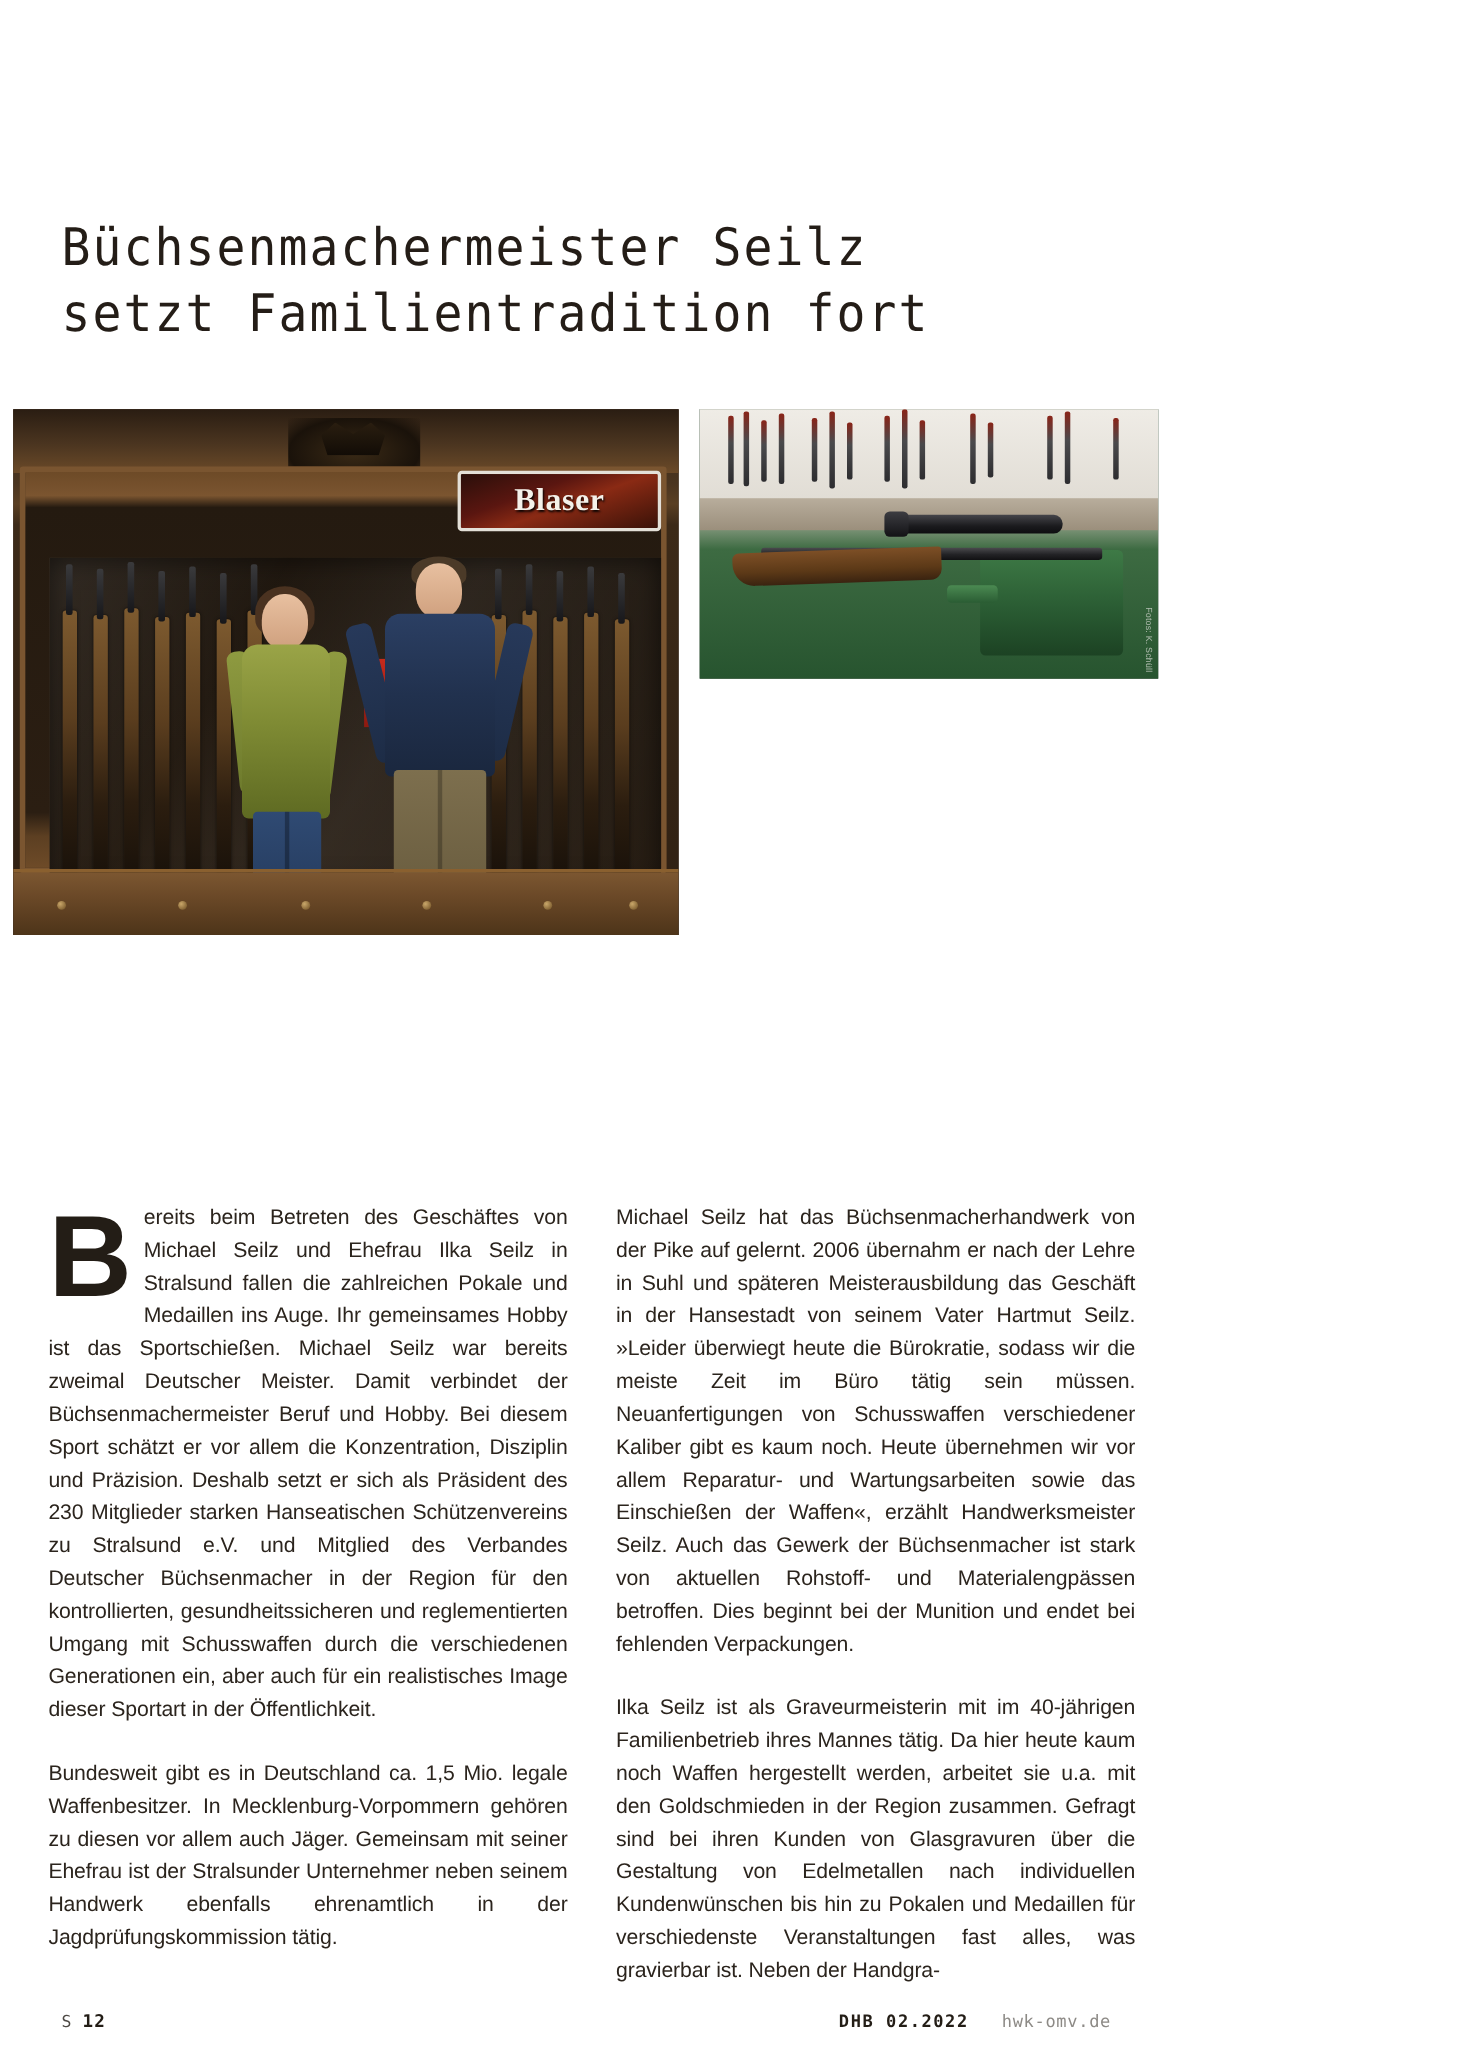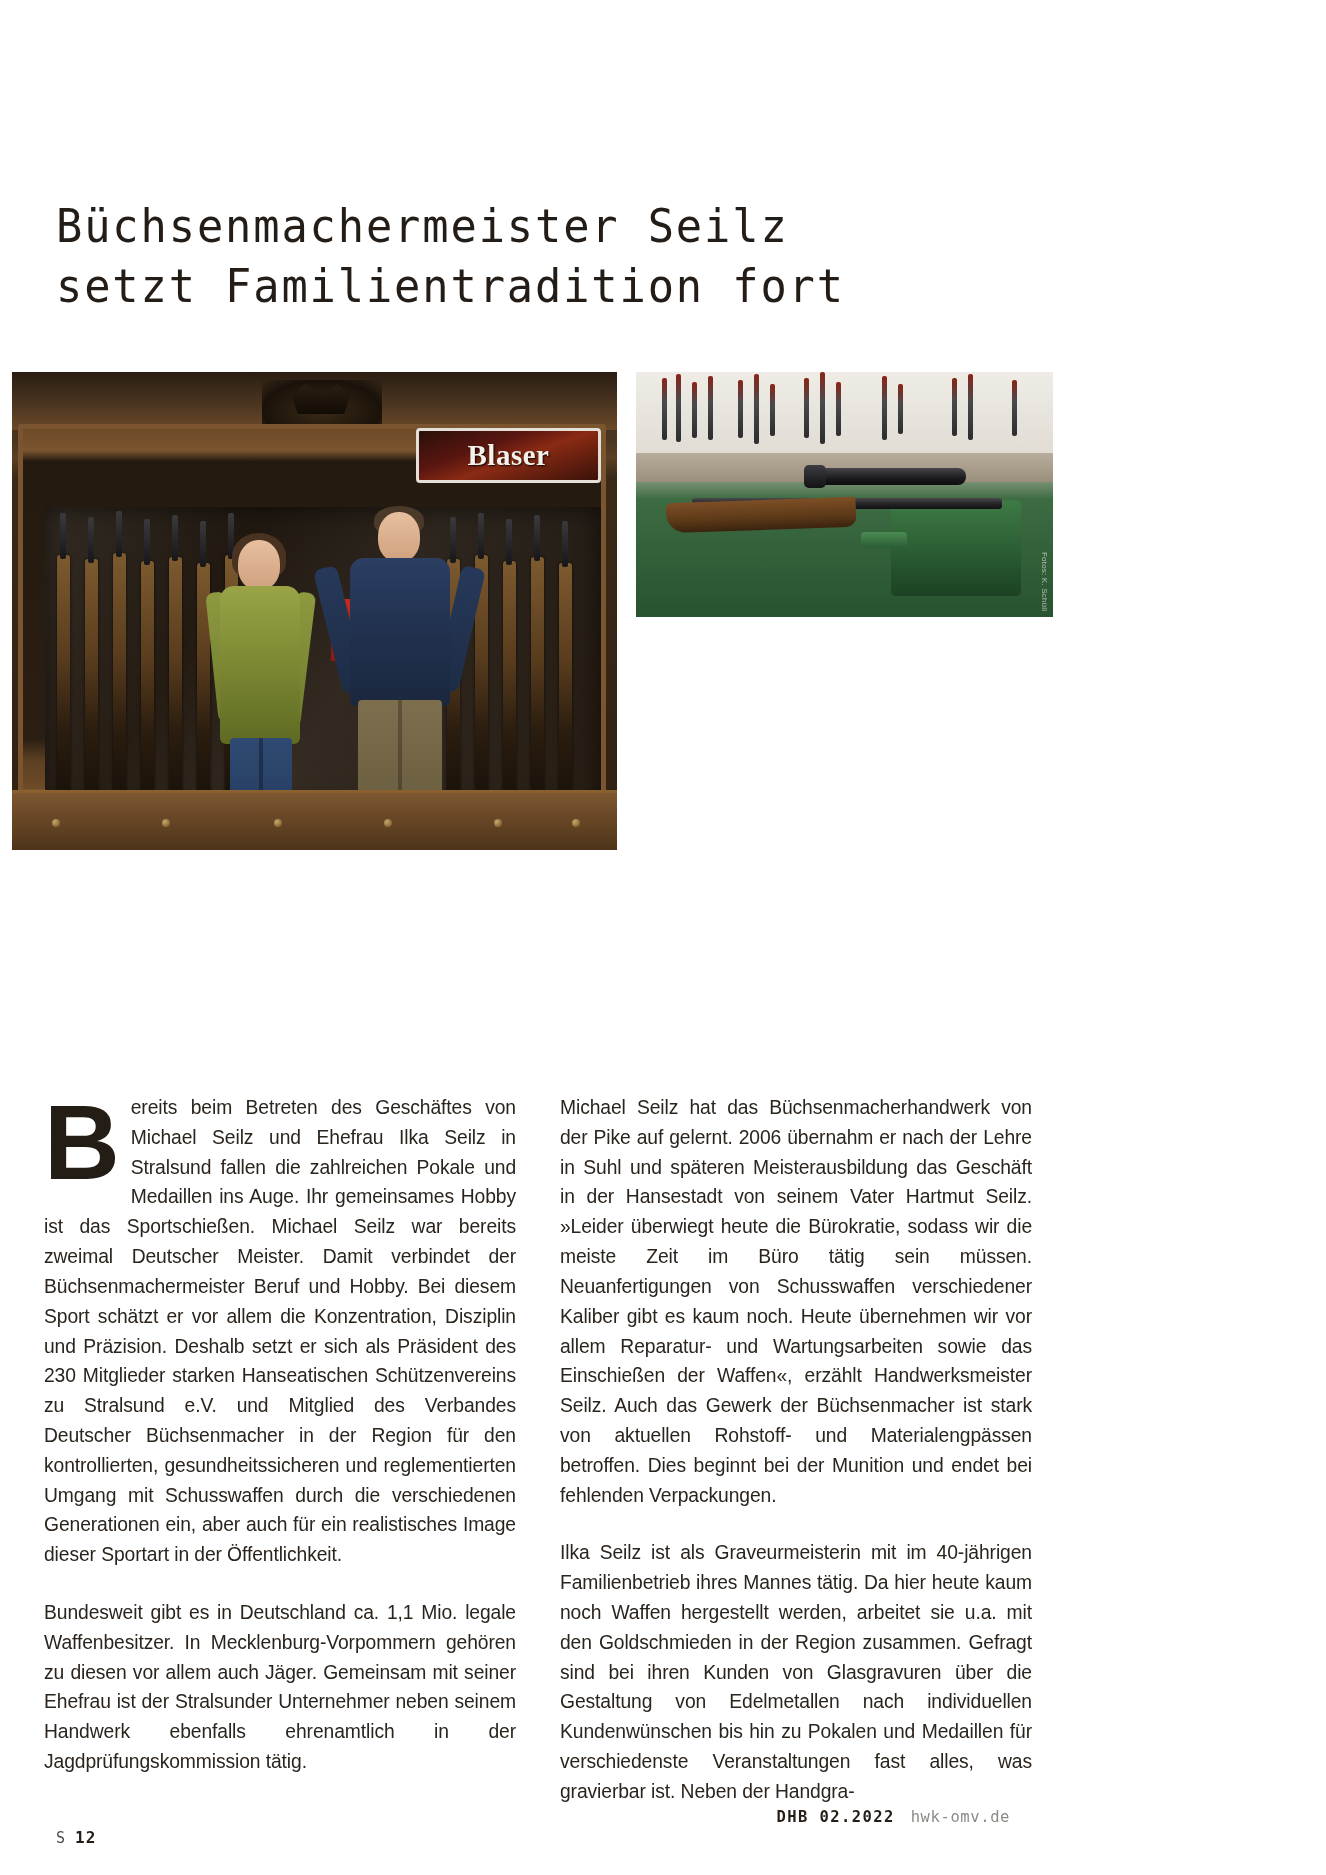--- a/index.html
+++ b/index.html
@@ -287,24 +287,24 @@
   }
   .footer-left .f-num {
     font-size: 16px;
     font-weight: 700;
     color: #231d16;
     letter-spacing: 1px;
   }
   .footer-right {
     position: absolute;
     right: 56px;
-    bottom: 49px;
+    bottom: 28px;
     display: flex;
     align-items: baseline;
-    gap: 16px;
+    gap: 30px;
     font-family: "DejaVu Sans Mono", "Liberation Mono", monospace;
     white-space: nowrap;
   }
   .footer-right .f-issue {
     font-size: 15.5px;
     font-weight: 700;
     color: #231d16;
     letter-spacing: 1.4px;
   }
   .footer-right .f-url {
@@ -403,21 +403,21 @@
       <div class="gun-barrel"></div>
       <div class="gun-stock"></div>
       <div class="scope"></div>
       <div class="photo-credit">Fotos: K. Schüll</div>
     </div>
   </div>
 
 
   <div class="col col-left">
     <p class="dropcap">Bereits beim Betreten des Geschäftes von Michael Seilz und Ehefrau Ilka Seilz in Stralsund fallen die zahlreichen Pokale und Medaillen ins Auge. Ihr gemeinsames Hobby ist das Sportschießen. Michael Seilz war bereits zweimal Deutscher Meister. Damit verbindet der Büchsenmachermeister Beruf und Hobby. Bei diesem Sport schätzt er vor allem die Konzentration, Disziplin und Präzision. Deshalb setzt er sich als Präsident des 230 Mitglieder starken Hanseatischen Schützenvereins zu Stralsund e.V. und Mitglied des Verbandes Deutscher Büchsenmacher in der Region für den kontrollierten, gesundheitssicheren und reglementierten Umgang mit Schusswaffen durch die verschiedenen Generationen ein, aber auch für ein realistisches Image dieser Sportart in der Öffentlichkeit.</p>
-    <p>Bundesweit gibt es in Deutschland ca. 1,1 Mio. legale Waffenbesitzer. In Mecklenburg-Vorpommern gehören zu diesen vor allem auch Jäger. Gemeinsam mit seiner Ehefrau ist der Stralsunder Unternehmer neben seinem Handwerk ebenfalls ehrenamtlich in der Jagdprüfungskommission tätig.</p>
+    <p>Bundesweit gibt es in Deutschland ca. 1,5 Mio. legale Waffenbesitzer. In Mecklenburg-Vorpommern gehören zu diesen vor allem auch Jäger. Gemeinsam mit seiner Ehefrau ist der Stralsunder Unternehmer neben seinem Handwerk ebenfalls ehrenamtlich in der Jagdprüfungskommission tätig.</p>
   </div>
 
   <div class="col col-right">
     <p>Michael Seilz hat das Büchsenmacherhandwerk von der Pike auf gelernt. 2006 übernahm er nach der Lehre in Suhl und späteren Meisterausbildung das Geschäft in der Hansestadt von seinem Vater Hartmut Seilz. »Leider überwiegt heute die Bürokratie, sodass wir die meiste Zeit im Büro tätig sein müssen. Neuanfertigungen von Schusswaffen verschiedener Kaliber gibt es kaum noch. Heute übernehmen wir vor allem Reparatur- und Wartungsarbeiten sowie das Einschießen der Waffen«, erzählt Handwerksmeister Seilz. Auch das Gewerk der Büchsenmacher ist stark von aktuellen Rohstoff- und Materialengpässen betroffen. Dies beginnt bei der Munition und endet bei fehlenden Verpackungen.</p>
     <p>Ilka Seilz ist als Graveurmeisterin mit im 40-jährigen Familienbetrieb ihres Mannes tätig. Da hier heute kaum noch Waffen hergestellt werden, arbeitet sie u.a. mit den Goldschmieden in der Region zusammen. Gefragt sind bei ihren Kunden von Glasgravuren über die Gestaltung von Edelmetallen nach individuellen Kundenwünschen bis hin zu Pokalen und Medaillen für verschiedenste Veranstaltungen fast alles, was gravierbar ist. Neben der Handgra-</p>
   </div>
 
   <div class="footer-left">
     <span class="f-s">S</span>
     <span class="f-num">12</span>

